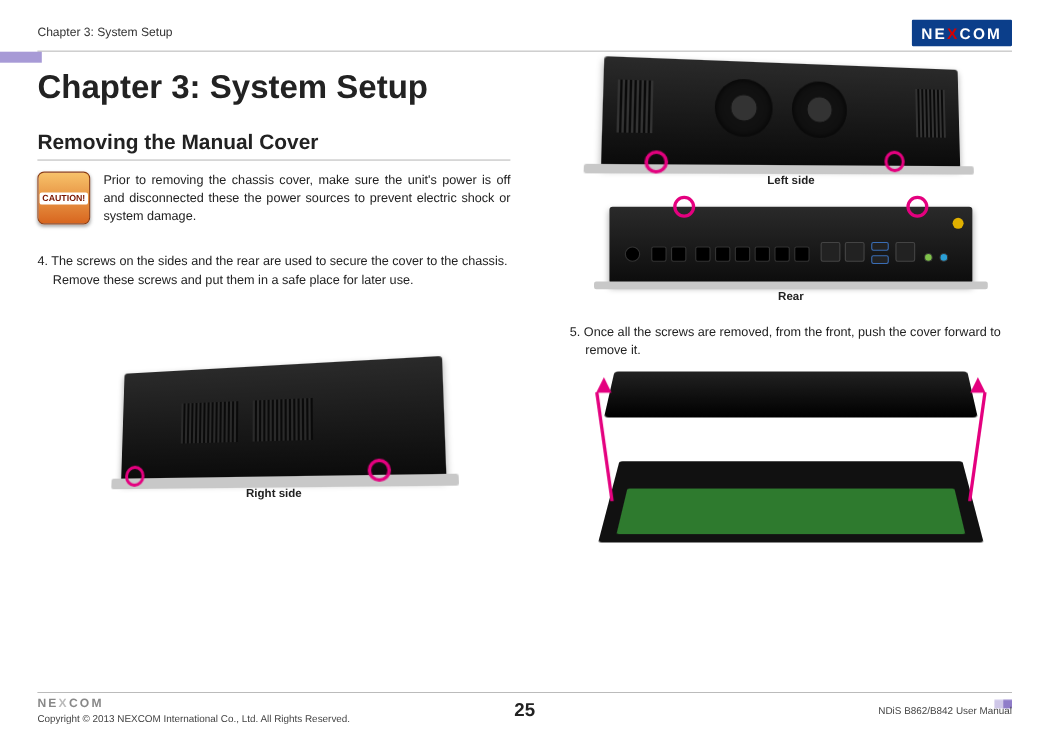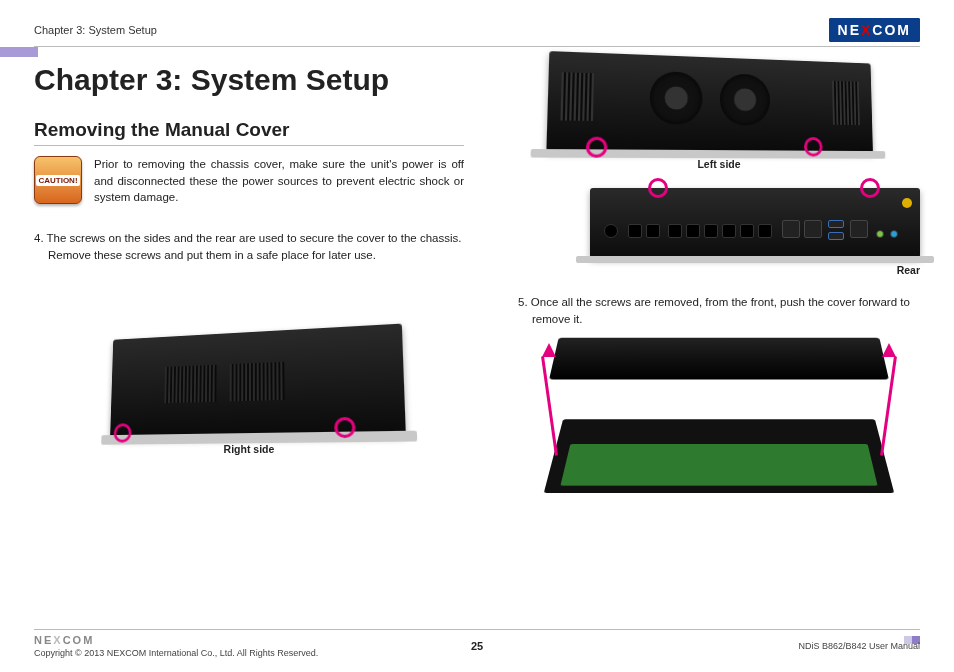--- a/index.html
+++ b/index.html
@@ -127,21 +127,21 @@
     background: linear-gradient(#2a2a2a,#0a0a0a);
     transform: perspective(600px) rotateX(6deg) rotateY(12deg);
     border-radius: 3px;
     position: relative;
   }
   .dev-ls .base { position:absolute; left:-14px; right:-14px; bottom:-6px; height:8px; background:#c8c8c8; border-radius:2px;}
   .fan { position:absolute; top:16px; width:52px; height:52px; border-radius:50%; background: radial-gradient(circle,#333 30%,#111 32%); box-shadow: inset 0 0 6px #000;}
   .grille { position:absolute; top:20px; width:30px; height:46px;
     background: repeating-linear-gradient(90deg,#333 0 2px,#0a0a0a 2px 4px);}
   
-  .fig-rear { display:flex; flex-direction:column; align-items:flex-end; margin-top: 18px;}
+  .fig-rear { display:flex; flex-direction:column; align-items:center; margin-top: 18px;}
   .dev-rear {
     width: 330px; height: 70px;
     background: linear-gradient(#2a2a2a,#0c0c0c);
     border-radius: 3px;
     position: relative;
   }
   .dev-rear .base { position:absolute; left:-14px; right:-14px; bottom:-5px; height:7px; background:#c8c8c8; border-radius:2px;}
   .port { position:absolute; bottom:20px; width:14px; height:14px; background:#000; border-radius:2px; border:1px solid #333;}
   .rj45 { width:18px; height:18px; background:#222; border:1px solid #444;}
   .usb { width:16px; height:8px; background:#222; border:1px solid #3a6db5;}
@@ -179,21 +179,21 @@
   }
   .footer {
     position:absolute; left:34px; right:34px; bottom:14px;
     border-top:1px solid #bbb;
     padding-top:4px;
     display:flex; justify-content:space-between; align-items:center;
     font-size:9px; color:#444;
   }
   .footer .pagenum {
     position:absolute; left:50%; transform:translateX(-50%);
-    font-weight:700; font-size:11px; color:#222;
+    font-weight:700; font-size:17px; color:#222;
   }
   .footer-logo {
     font-weight:700; letter-spacing:2px; color:#888; font-size:11px;
     margin-bottom:2px;
   }
   .footer-left { display:flex; flex-direction:column; }
   .foot-accent { position:absolute; right:34px; bottom:28px; display:flex;}
   .foot-accent span { width:8px; height:8px; display:inline-block;}
 </style>
 </head>

